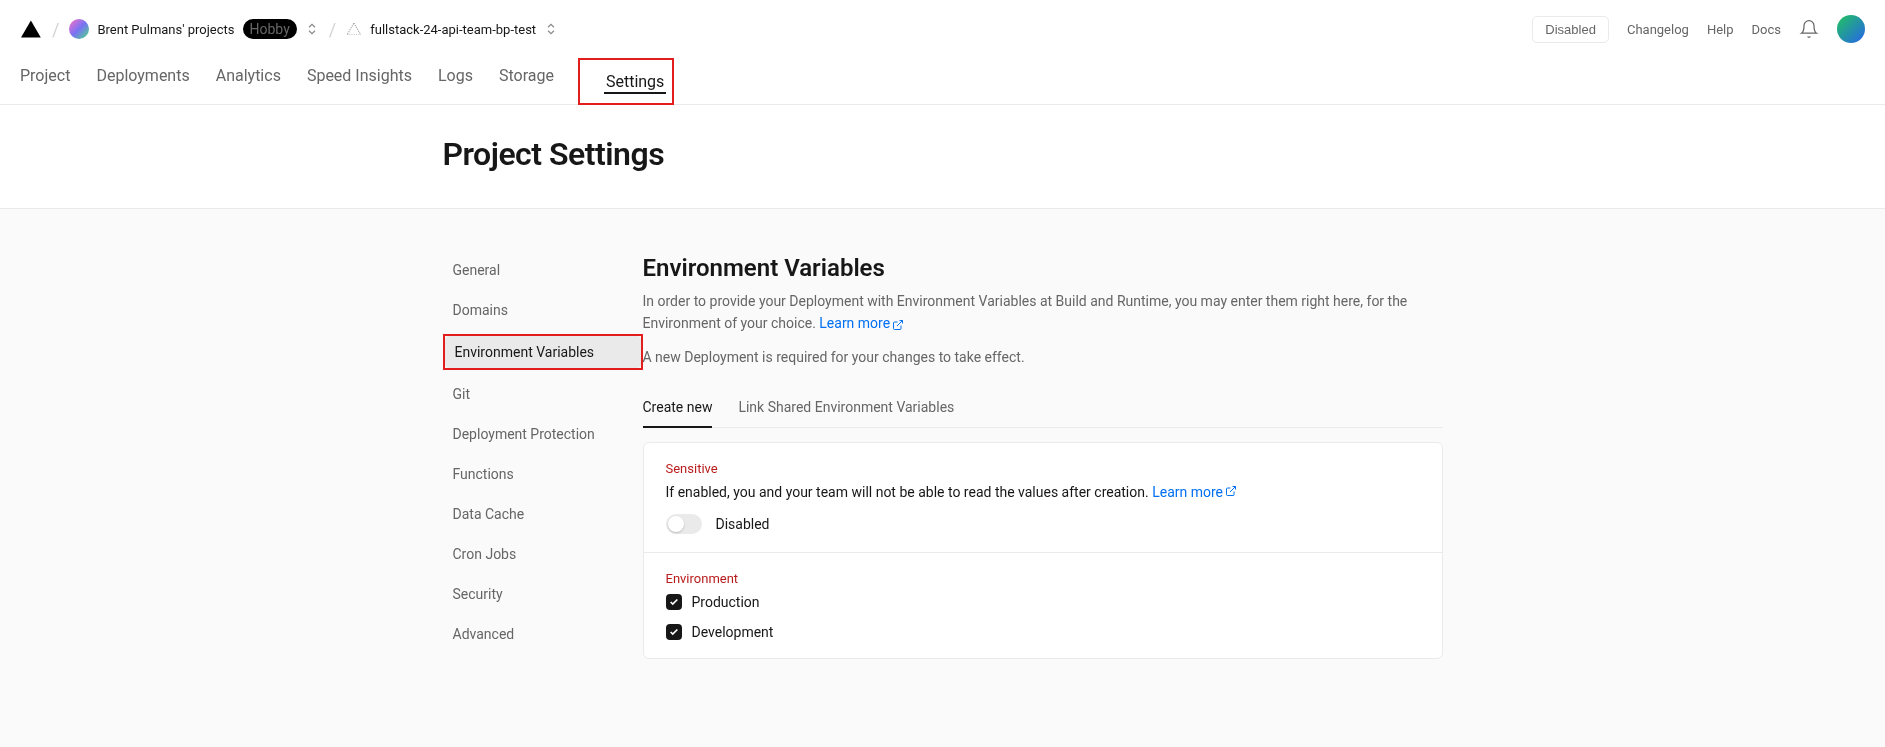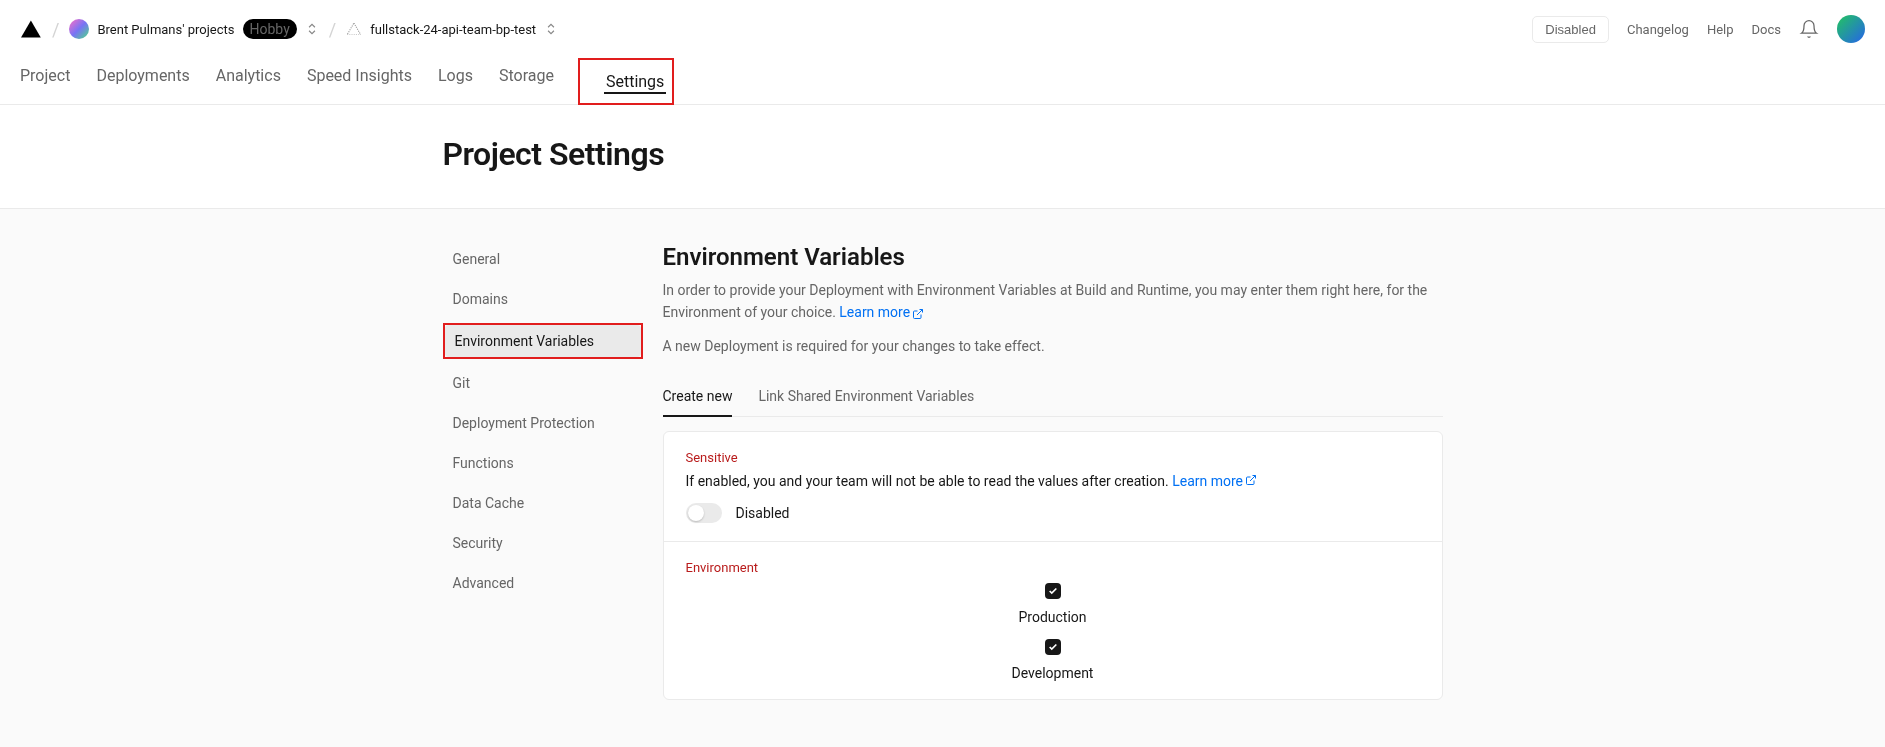--- a/index.html
+++ b/index.html
@@ -29,21 +29,21 @@
   .navtab.active::after { content:""; position:absolute; left:0; right:0; bottom:-1px; height:2px; background:#171717;}
   .red-box { border: 2.5px solid #e11d1d; padding: 4px 6px 10px 24px; margin-bottom:-1px;}
   .red-box .navtab { padding-bottom:2px;}
 
   
   .title-area { padding: 30px 0 35px 0; max-width: 1000px; margin: 0 auto; }
   .page-title { font-size: 32px; font-weight: 600; letter-spacing: -0.5px;}
 
   
   .main-bg { background:#fafafa; border-top:1px solid #eaeaea; padding: 30px 0 60px 0; min-height:560px;}
-  .main-wrap { max-width: 1000px; margin: 4px auto; display: flex; gap: 20px; }
+  .main-wrap { max-width: 1000px; margin: 15px auto; display: flex; }
   .sidebar { width: 200px; flex-shrink:0;}
   .side-item { padding: 8px 10px; color:#666; font-size:14px; cursor:pointer; border-radius:4px; margin-bottom:8px;}
   .side-item.active { color:#171717; background:#eaeaea;}
   .side-red { border:2.5px solid #e11d1d; }
   
   .content { flex:1; }
   .section-title { font-size: 24px; font-weight:600; margin-bottom:8px;}
   .section-desc { color:#666; font-size:14px; line-height:1.6; margin-bottom:14px;}
   .link-blue { color:#0070f3; cursor:pointer;}
   .ext-icon { display:inline-block; width:12px; height:12px; vertical-align:text-top; margin-left:2px;}
@@ -58,21 +58,21 @@
   .card-section { padding: 18px 22px; border-bottom:1px solid #eaeaea;}
   .card-section:last-child { border-bottom:none;}
   .card-label { color:#b91c1c; font-size:13px; margin-bottom:8px;}
   .card-text { color:#171717; font-size:14px; margin-bottom:14px;}
 
   .toggle-row { display:flex; align-items:center; gap:14px;}
   .toggle { width:36px; height:20px; background:#eaeaea; border-radius:999px; position:relative; cursor:pointer;}
   .toggle-knob { width:16px; height:16px; background:#fff; border-radius:50%; position:absolute; top:2px; left:2px; box-shadow:0 1px 2px rgba(0,0,0,0.2);}
   .toggle-label { font-size:14px; color:#171717;}
 
-  .check-row { display:flex; align-items:center; gap:10px; margin-bottom:14px;flex-direction:column;}
+  .check-row { display:flex; align-items:center; gap:10px; margin-bottom:14px;}
   .check-row:last-child{ margin-bottom:0;}
   .checkbox { width:16px; height:16px; background:#171717; border-radius:4px; display:flex; align-items:center; justify-content:center; cursor:pointer;}
   .checkbox svg { width:10px; height:10px; color:#fff;}
   .check-label { font-size:14px;}
   .branch-link { color:#0070f3; font-size:14px; margin-left:10px; cursor:pointer;}
 </style>
 </head>
 <body>
 
 <div class="topbar">
@@ -145,20 +145,21 @@
       <div class="side-item">General</div>
       <div class="side-item">Domains</div>
       <div class="side-red">
         <div class="side-item active" style="margin-bottom:0">Environment Variables</div>
       </div>
       <div style="height:8px"></div>
       <div class="side-item">Git</div>
       <div class="side-item">Deployment Protection</div>
       <div class="side-item">Functions</div>
       <div class="side-item">Data Cache</div>
+      <div class="side-item">Cron Jobs</div>
       <div class="side-item">Security</div>
       <div class="side-item">Advanced</div>
     </div>
 
     <div class="content">
       <h2 class="section-title">Environment Variables</h2>
       <p class="section-desc">
         <span>In order to provide your Deployment with Environment Variables at Build and Runtime, you may enter them right here, for the Environment of your choice. </span><span class="link-blue"><span>Learn more</span><span class="ext-icon"><svg viewBox="0 0 24 24" width="12" height="12" fill="none" stroke="#0070f3" stroke-width="2">
                 <path d="M18 13v6a2 2 0 01-2 2H5a2 2 0 01-2-2V8a2 2 0 012-2h6M15 3h6v6M10 14L21 3"></path>
               </svg></span></span>

